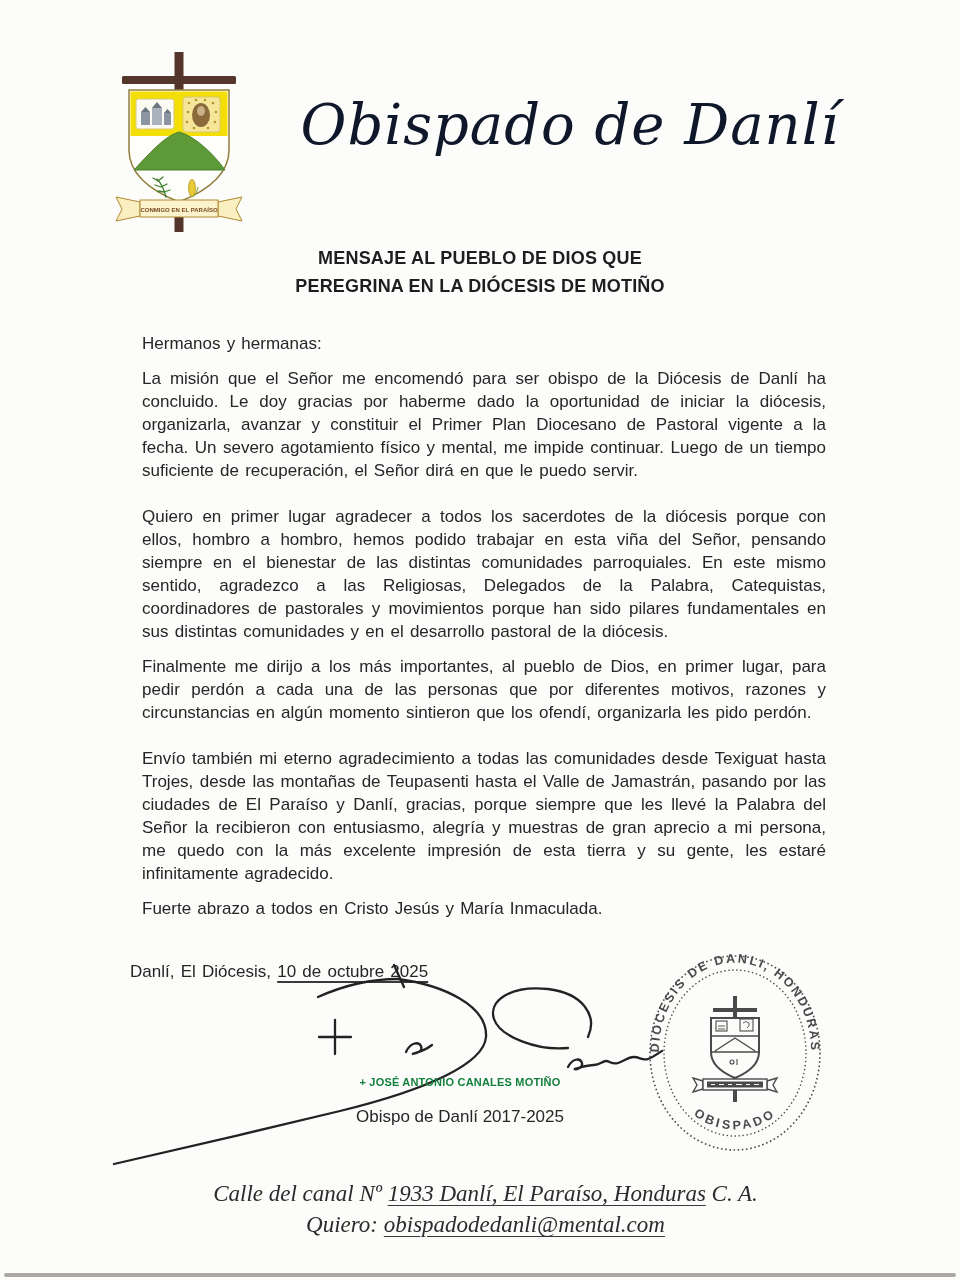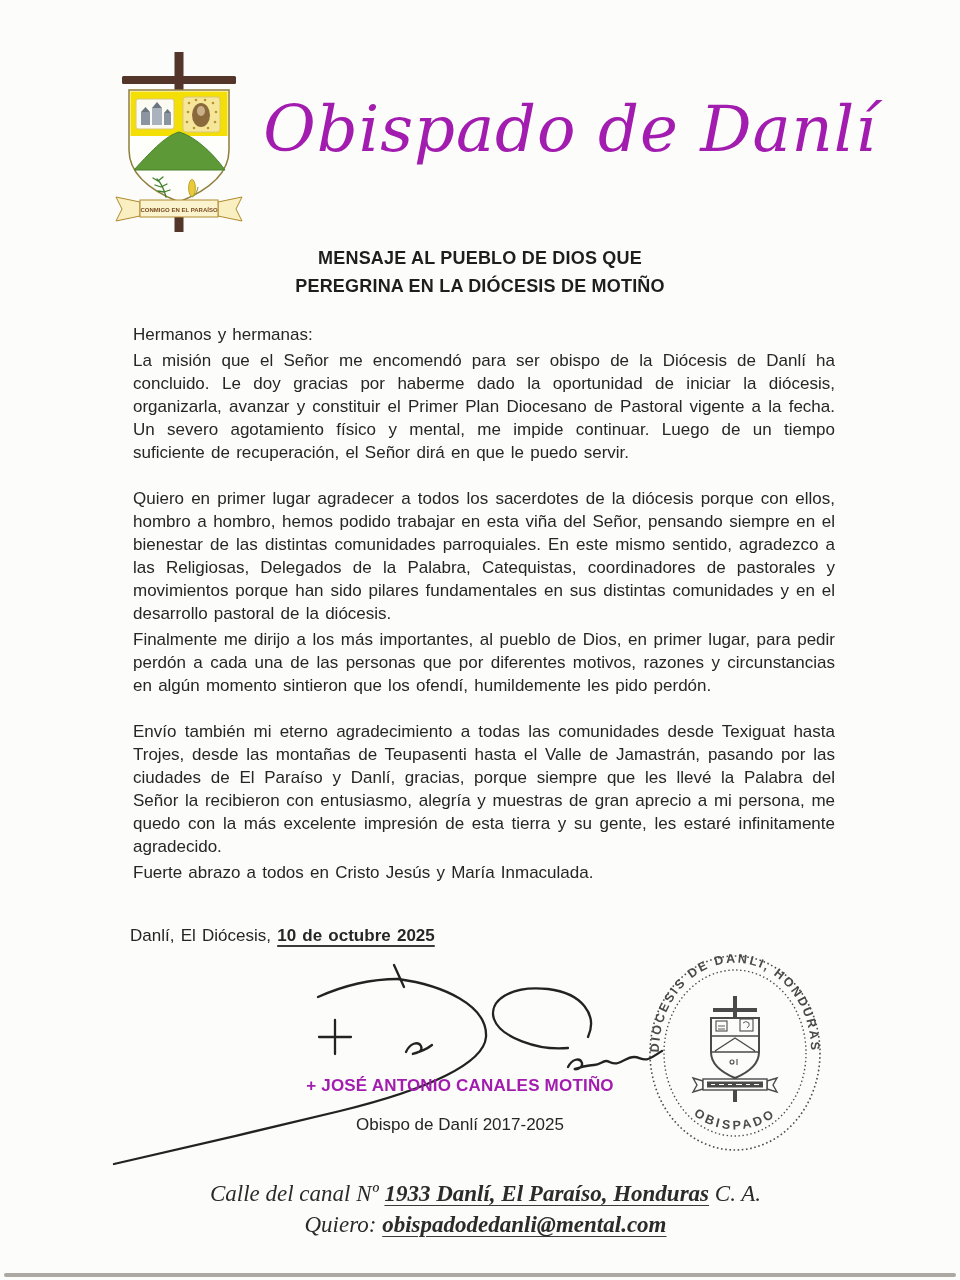--- a/index.html
+++ b/index.html
@@ -12,53 +12,52 @@
     font-family:"Liberation Sans", sans-serif;
     color:#262626;
   }
   
   .crest{position:absolute;left:104px;top:50px;width:150px;height:185px;}
   .script-title{
     position:absolute;left:250px;top:92px;width:640px;
     text-align:center;
     font-family:"DejaVu Serif", serif;
     font-style:italic;
-    font-size:64px;
+    font-size:56px;
     letter-spacing:1px;
-    color:#a21caf;
+    color:#0f172a;
   }
   
   .doc-title{
     position:absolute;top:244px;left:0;right:0;
     text-align:center;font-weight:bold;font-size:18px;line-height:28px;
     color:#1e1e1e;letter-spacing:.2px;
   }
   
   .letter-body{
     position:absolute;left:130px;top:320px;width:708px;
     font-size:17px;line-height:23px;word-spacing:1.5px;
     text-align:justify;
   }
-  .letter-body p{margin:3px;}
+  .letter-body p{margin:12px;}
   .letter-body p.gap-after{margin-bottom:23px;}
   .salutation{margin:0;}
   .dateline{margin-top:40px;}
   .u{
     text-decoration:underline;
     text-decoration-thickness:1.5px;
     text-underline-offset:4px;
     text-decoration-color:#3a3a3a;
-    font-weight:bold;
   }
   
   .sig-strokes{position:absolute;left:90px;top:953px;width:580px;height:215px;}
   .sig-block{
     position:absolute;left:245px;top:1076px;width:430px;text-align:center;
   }
-  .sig-name{font-weight:bold;font-size:17px;color:#a21caf;letter-spacing:.2px;}
+  .sig-name{font-weight:bold;font-size:11px;color:#15803d;letter-spacing:.2px;}
   .sig-role{font-size:17px;margin-top:19px;color:#262626;}
   .seal{position:absolute;left:645px;top:950px;width:180px;height:205px;}
   
   .footer{
     position:absolute;left:0;right:0;top:1178px;
     text-align:center;
     font-family:"Liberation Serif", serif;
     font-style:italic;
     font-size:23px;line-height:31px;
     color:#2b2b2b;
@@ -137,21 +136,21 @@
   <div class="doc-title">
     <div>MENSAJE AL PUEBLO DE DIOS QUE</div>
     <div>PEREGRINA EN LA DIÓCESIS DE MOTIÑO</div>
   </div>
 
   <div class="letter-body">
     <p class="salutation">Hermanos y hermanas:</p>
     <div id="paragraphs">
         <p class="gap-after">La misión que el Señor me encomendó para ser obispo de la Diócesis de Danlí ha concluido. Le doy gracias por haberme dado la oportunidad de iniciar la diócesis, organizarla, avanzar y constituir el Primer Plan Diocesano de Pastoral vigente a la fecha. Un severo agotamiento físico y mental, me impide continuar. Luego de un tiempo suficiente de recuperación, el Señor dirá en que le puedo servir.</p>
         <p>Quiero en primer lugar agradecer a todos los sacerdotes de la diócesis porque con ellos, hombro a hombro, hemos podido trabajar en esta viña del Señor, pensando siempre en el bienestar de las distintas comunidades parroquiales. En este mismo sentido, agradezco a las Religiosas, Delegados de la Palabra, Catequistas, coordinadores de pastorales y movimientos porque han sido pilares fundamentales en sus distintas comunidades y en el desarrollo pastoral de la diócesis.</p>
-        <p class="gap-after">Finalmente me dirijo a los más importantes, al pueblo de Dios, en primer lugar, para pedir perdón a cada una de las personas que por diferentes motivos, razones y circunstancias en algún momento sintieron que los ofendí, humildemente les pido perdón.</p>
+        <p class="gap-after">Finalmente me dirijo a los más importantes, al pueblo de Dios, en primer lugar, para pedir perdón a cada una de las personas que por diferentes motivos, razones y circunstancias en algún momento sintieron que los ofendí, organizarla les pido perdón.</p>
         <p>Envío también mi eterno agradecimiento a todas las comunidades desde Texiguat hasta Trojes, desde las montañas de Teupasenti hasta el Valle de Jamastrán, pasando por las ciudades de El Paraíso y Danlí, gracias, porque siempre que les llevé la Palabra del Señor la recibieron con entusiasmo, alegría y muestras de gran aprecio a mi persona, me quedo con la más excelente impresión de esta tierra y su gente, les estaré infinitamente agradecido.</p>
         <p>Fuerte abrazo a todos en Cristo Jesús y María Inmaculada.</p>
       </div>
     <div class="dateline">
       <span>Danlí, El Diócesis, </span><span class="u">10 de octubre 2025</span>
     </div>
   </div>
 
   <svg class="sig-strokes" viewBox="0 0 580 215">
     <g fill="none" stroke="#222" stroke-width="2.3" stroke-linecap="round">

